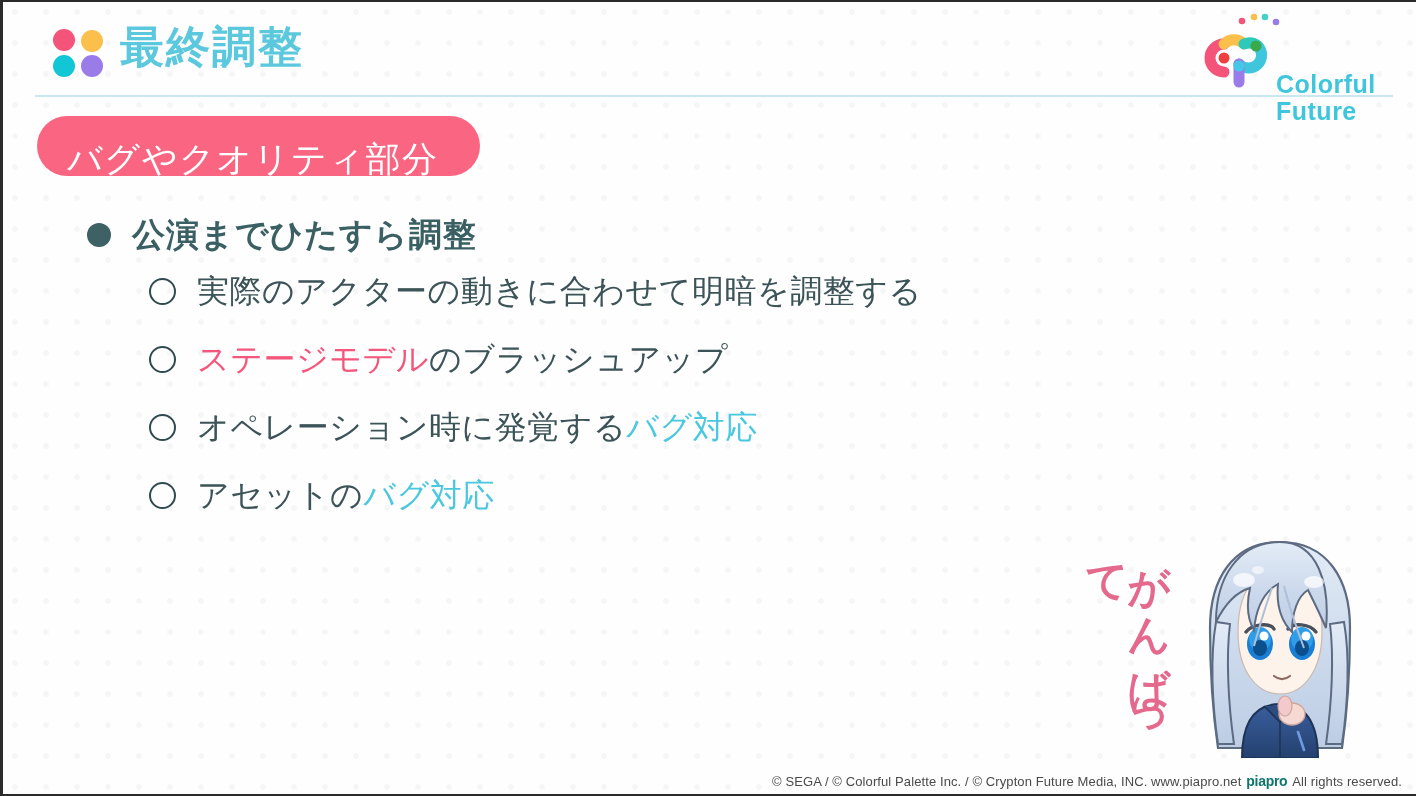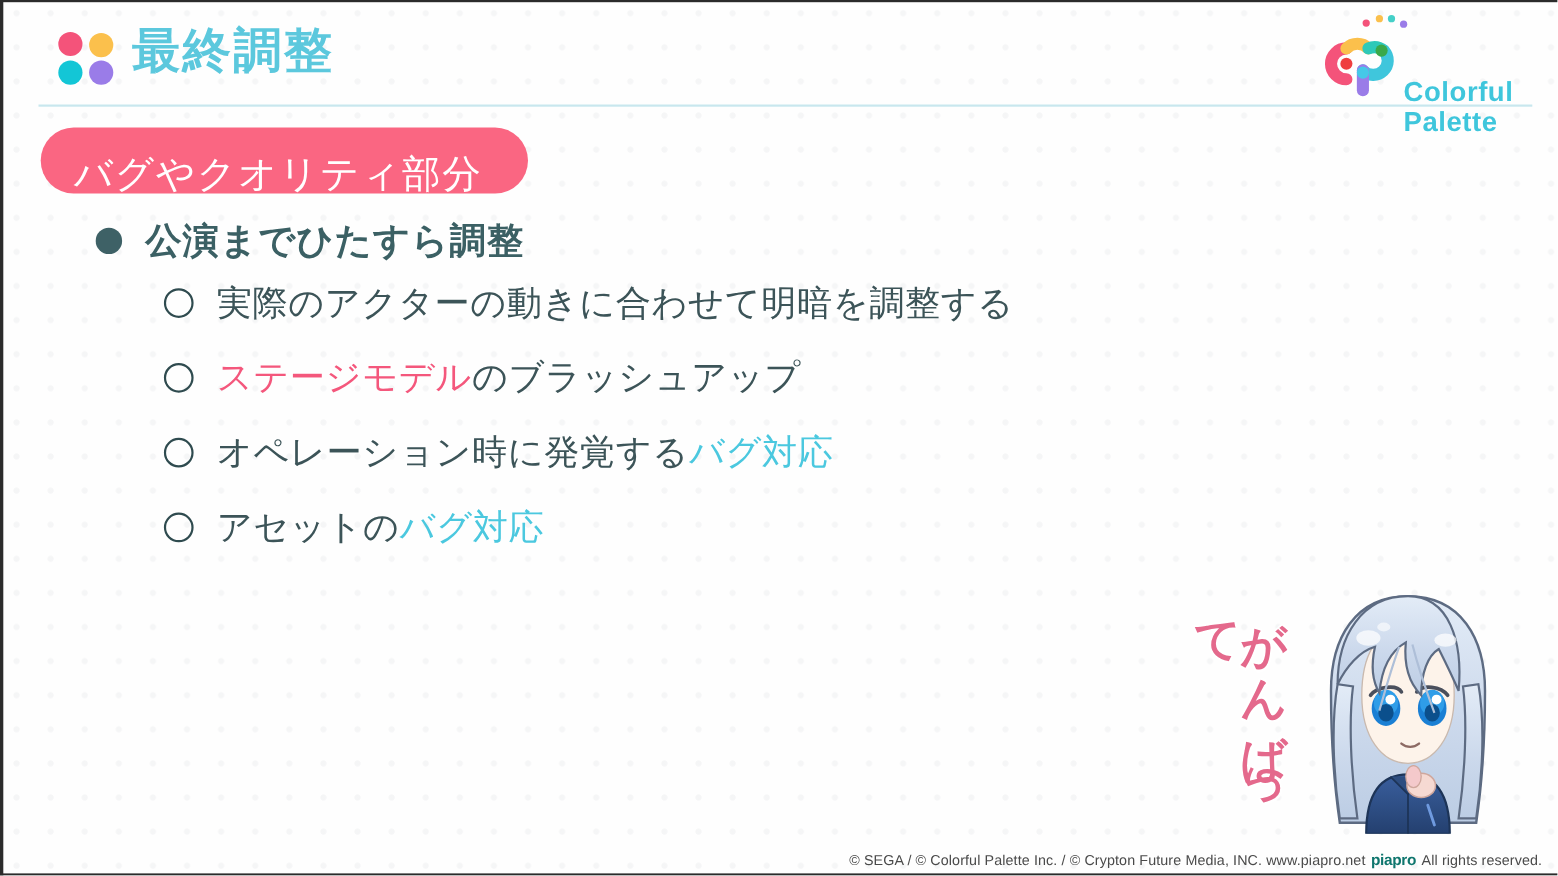--- a/index.html
+++ b/index.html
@@ -121,21 +121,21 @@
     font-weight: 500;
     letter-spacing: 1.5px;
     white-space: nowrap;
     line-height: 1;
   }
 
   
   .bullets {
     position: absolute;
     left: 84px;
-    top: 196px;
+    top: 212px;
     width: 1000px;
   }
   .bullet-l1 {
     display: flex;
     align-items: center;
     margin-bottom: 16px;
   }
   .dot-filled {
     width: 24px;
     height: 24px;
@@ -260,21 +260,21 @@
         <path d="M30 32 A14 14 0 0 1 50 32" fill="none" stroke="#fbc04c" stroke-width="11" stroke-linecap="round"></path>
         <path d="M50 32 A14 14 0 0 1 64 34" fill="none" stroke="#2ec9b8" stroke-width="11" stroke-linecap="round"></path>
         <path d="M64 34 A13 13 0 1 1 45 52" fill="none" stroke="#3fc6dc" stroke-width="11" stroke-linecap="round"></path>
         <path d="M45 52 L45 70" fill="none" stroke="#9a7ce8" stroke-width="11" stroke-linecap="round"></path>
         <circle cx="62" cy="34" r="5.5" fill="#3aa94a"></circle>
         <circle cx="30" cy="46" r="5.5" fill="#ef3f3f"></circle>
         <circle cx="45" cy="54" r="5.5" fill="#45c8e8"></circle>
       </svg>
       <div class="brand-text">
         <div>Colorful</div>
-        <div>Palette</div>
+        <div>Future</div>
       </div>
     </div>
 
     <div class="header-divider"></div>
   </div>
 
   <div class="section-banner">
     <span class="section-banner-label">バグやクオリティ部分</span>
   </div>
 

